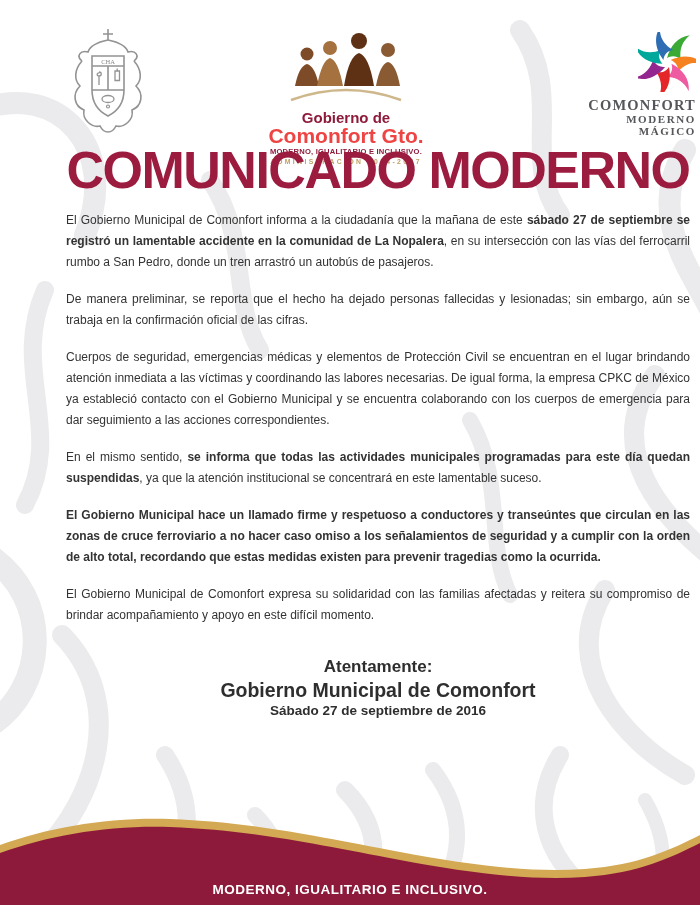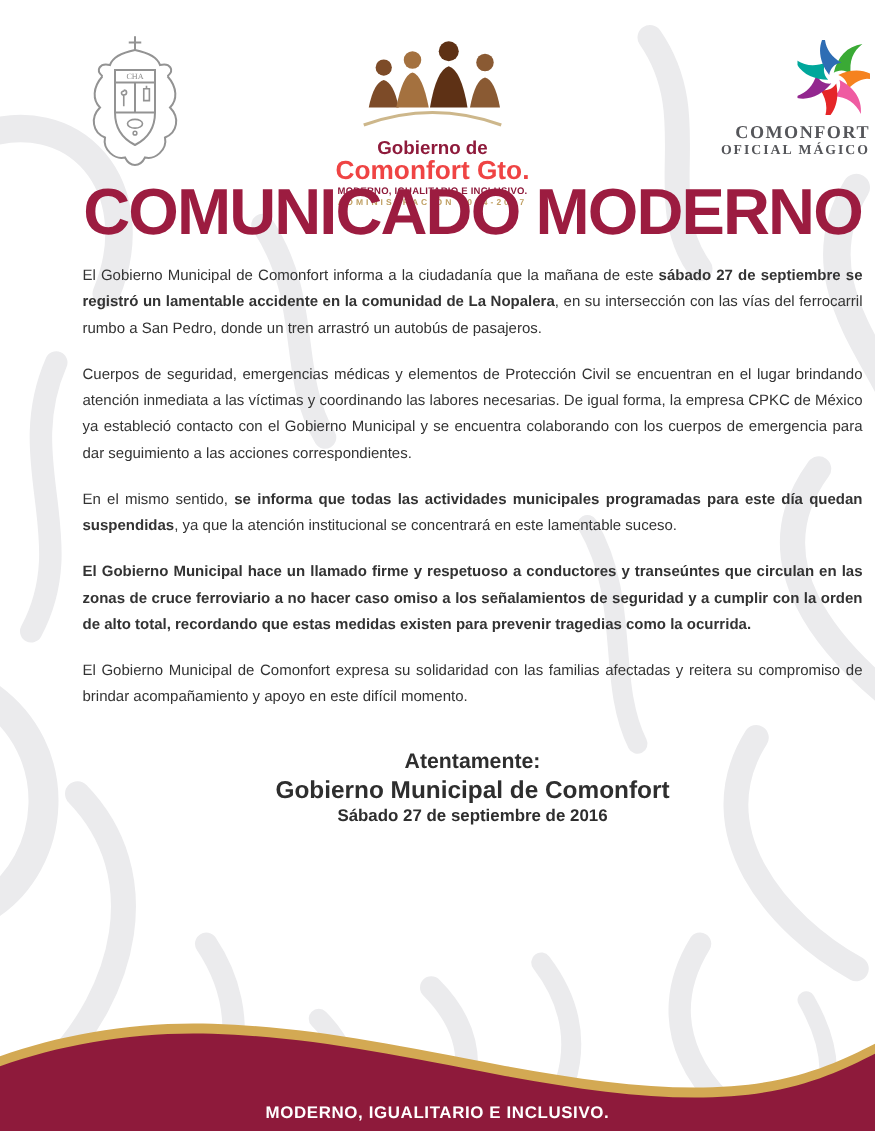--- a/index.html
+++ b/index.html
@@ -106,28 +106,29 @@
           <path d="M0,-6 C4,-22 14,-34 30,-36 C20,-28 16,-18 18,-4 C12,-10 5,-9 0,-6 Z" fill="#3aaa35"></path>
           <path d="M0,-6 C4,-22 14,-34 30,-36 C20,-28 16,-18 18,-4 C12,-10 5,-9 0,-6 Z" fill="#f5821f" transform="rotate(51.4)"></path>
           <path d="M0,-6 C4,-22 14,-34 30,-36 C20,-28 16,-18 18,-4 C12,-10 5,-9 0,-6 Z" fill="#ef5ba1" transform="rotate(102.8)"></path>
           <path d="M0,-6 C4,-22 14,-34 30,-36 C20,-28 16,-18 18,-4 C12,-10 5,-9 0,-6 Z" fill="#e52628" transform="rotate(154.2)"></path>
           <path d="M0,-6 C4,-22 14,-34 30,-36 C20,-28 16,-18 18,-4 C12,-10 5,-9 0,-6 Z" fill="#93278f" transform="rotate(205.6)"></path>
           <path d="M0,-6 C4,-22 14,-34 30,-36 C20,-28 16,-18 18,-4 C12,-10 5,-9 0,-6 Z" fill="#00a79b" transform="rotate(257)"></path>
           <path d="M0,-6 C4,-22 14,-34 30,-36 C20,-28 16,-18 18,-4 C12,-10 5,-9 0,-6 Z" fill="#2e6db4" transform="rotate(308.4)"></path>
         </g>
       </svg>
       <div class="pm-line1">COMONFORT</div>
-      <div class="pm-line2">OFICIAL MÁGICO</div>
+      <div class="pm-line2">MODERNO MÁGICO</div>
     </div>
   </div>
 
   <div class="title">COMUNICADO MODERNO</div>
 
   <div class="body-text">
       <p class="para"><span>El Gobierno Municipal de Comonfort informa a la ciudadanía que la mañana de este </span><span class="b">sábado 27 de septiembre se registró un lamentable accidente en la comunidad de La Nopalera</span><span>, en su intersección con las vías del ferrocarril rumbo a San Pedro, donde un tren arrastró un autobús de pasajeros.</span></p>
+      <p class="para"><span>De manera preliminar, se reporta que el hecho ha dejado personas fallecidas y lesionadas; sin embargo, aún se trabaja en la confirmación oficial de las cifras.</span></p>
       <p class="para"><span>Cuerpos de seguridad, emergencias médicas y elementos de Protección Civil se encuentran en el lugar brindando atención inmediata a las víctimas y coordinando las labores necesarias. De igual forma, la empresa CPKC de México ya estableció contacto con el Gobierno Municipal y se encuentra colaborando con los cuerpos de emergencia para dar seguimiento a las acciones correspondientes.</span></p>
       <p class="para"><span>En el mismo sentido, </span><span class="b">se informa que todas las actividades municipales programadas para este día quedan suspendidas</span><span>, ya que la atención institucional se concentrará en este lamentable suceso.</span></p>
       <p class="para"><span class="b">El Gobierno Municipal hace un llamado firme y respetuoso a conductores y transeúntes que circulan en las zonas de cruce ferroviario a no hacer caso omiso a los señalamientos de seguridad y a cumplir con la orden de alto total, recordando que estas medidas existen para prevenir tragedias como la ocurrida.</span></p>
       <p class="para"><span>El Gobierno Municipal de Comonfort expresa su solidaridad con las familias afectadas y reitera su compromiso de brindar acompañamiento y apoyo en este difícil momento.</span></p>
     </div>
 
   <div class="signature">
     <div class="sig-1">Atentamente:</div>
     <div class="sig-2">Gobierno Municipal de Comonfort</div>
     <div class="sig-3">Sábado 27 de septiembre de 2016</div>

